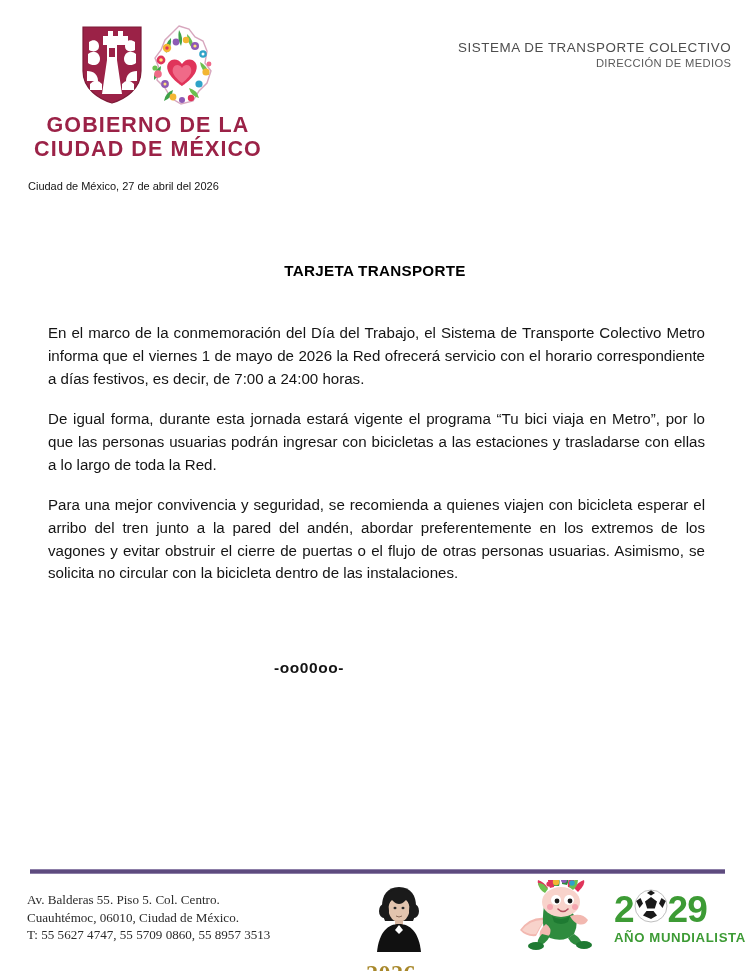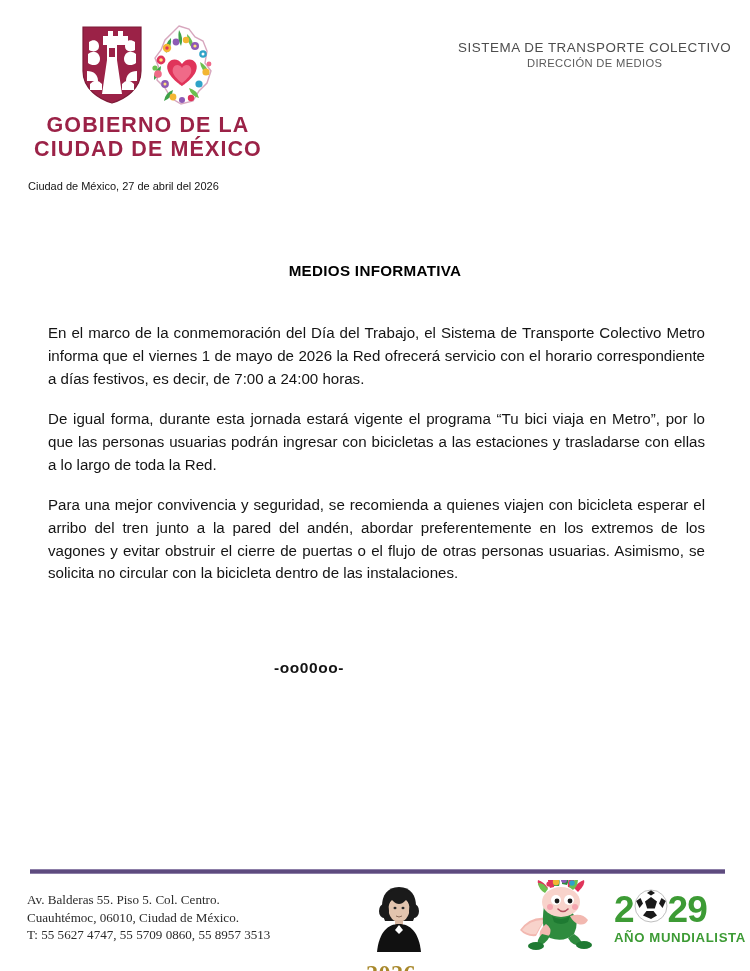--- a/index.html
+++ b/index.html
@@ -56,21 +56,21 @@
     font-size: 12.6px;
     letter-spacing: 0.85px;
     color: #B3A07A;
     font-weight: normal;
   }
 
   .org-block {
     position: absolute;
     left: 458px;
     top: 40px;
-    text-align: center;
+    text-align: right;
   }
   .org-title {
     font-size: 13.4px;
     letter-spacing: 0.55px;
     color: #4d4d4d;
   }
   .org-sub {
     font-size: 11.2px;
     letter-spacing: 0.35px;
     color: #5a5a5a;
@@ -306,21 +306,21 @@
   </div>
 
   <div class="org-block">
     <div class="org-title">SISTEMA DE TRANSPORTE COLECTIVO</div>
     <div class="org-sub">DIRECCIÓN DE MEDIOS</div>
   </div>
 </div>
 
 <div class="date-line">Ciudad de México, 27 de abril del 2026</div>
 
-<div class="doc-title">MEDIOS INFORMATIVA</div>
+<div class="doc-title">TARJETA TRANSPORTE</div>
 
 <div class="body-text">
   <p class="para">En el marco de la conmemoración del Día del Trabajo, el Sistema de Transporte Colectivo Metro informa que el viernes 1 de mayo de 2026 la Red ofrecerá servicio con el horario correspondiente a días festivos, es decir, de 7:00 a 24:00 horas.</p>
   <p class="para">De igual forma, durante esta jornada estará vigente el programa “Tu bici viaja en Metro”, por lo que las personas usuarias podrán ingresar con bicicletas a las estaciones y trasladarse con ellas a lo largo de toda la Red.</p>
   <p class="para">Para una mejor convivencia y seguridad, se recomienda a quienes viajen con bicicleta esperar el arribo del tren junto a la pared del andén, abordar preferentemente en los extremos de los vagones y evitar obstruir el cierre de puertas o el flujo de otras personas usuarias. Asimismo, se solicita no circular con la bicicleta dentro de las instalaciones.</p>
 </div>
 
 <div class="closing-mark">-oo00oo-</div>
 
 <div class="footer">

